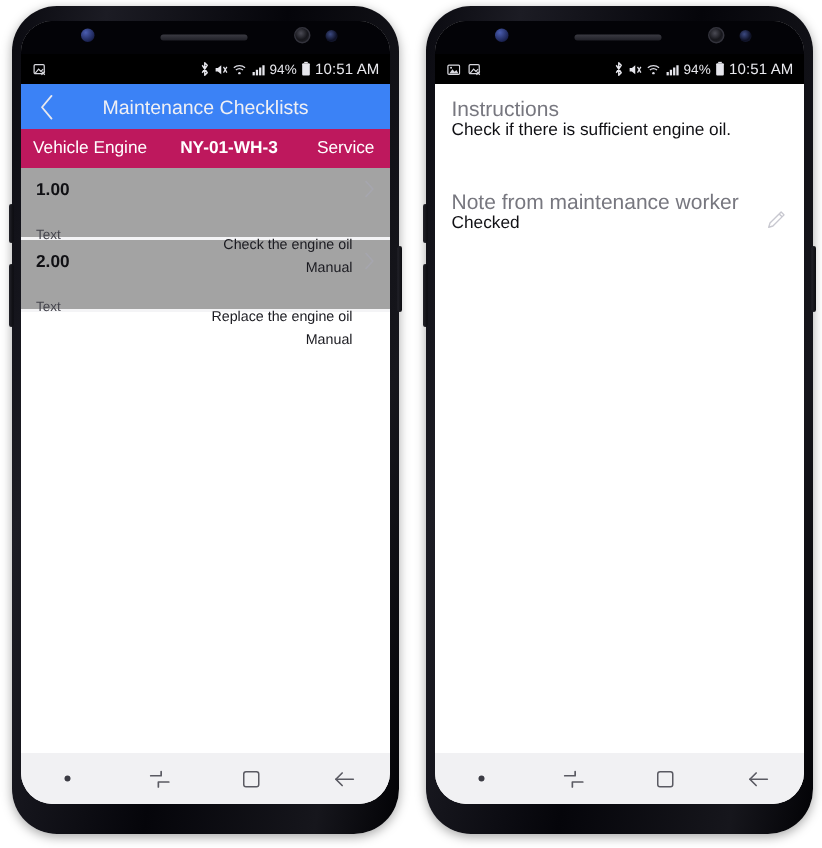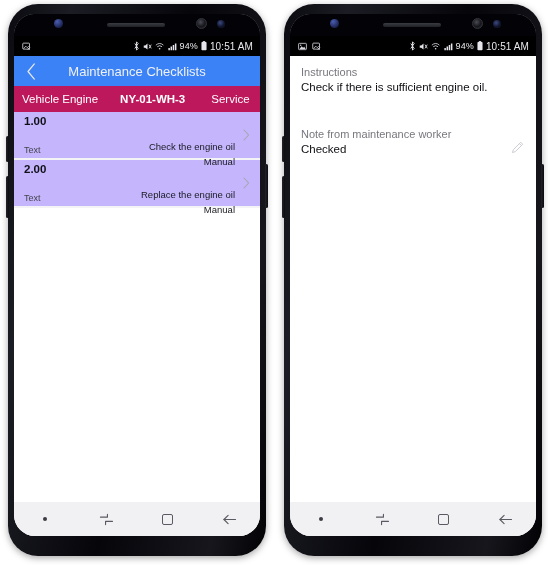--- a/index.html
+++ b/index.html
@@ -177,23 +177,23 @@
   .bb-1 { margin-right: 22px; }
   .bb-2 { margin-right: 26px; font-weight: bold; }
 
   
   .list {
     flex: 1 1 auto;
     background: #f4f4f6;
     overflow: hidden;
   }
   .list-row {
-    background: #c4b5fd;
-    display: flex;
-    align-items: center;
+    background: #a3a3a3;
+    display: flex;
+    align-items: flex-start;
     padding: 8px 6px 8px 10px;
     margin-bottom: 2px;
     box-sizing: border-box;
     height: 46px;
   }
   .row-left { display: flex; flex-direction: column; justify-content: center; }
   .row-num {
     font-size: 11.5px;
     font-weight: bold;
     color: #101014;
@@ -235,21 +235,21 @@
 
   
   .details {
     flex: 1 1 auto;
     background: #ffffff;
     padding: 10px 10px 0 11px;
   }
   .field { position: relative; }
   .field + .field { margin-top: 33px; }
   .field-label {
-    font-size: 11px;
+    font-size: 14px;
     color: #77777f;
     line-height: 12px;
   }
   .field-value {
     font-size: 11.5px;
     color: #101014;
     line-height: 16px;
     margin-top: 1px;
   }
   .edit-icon {

